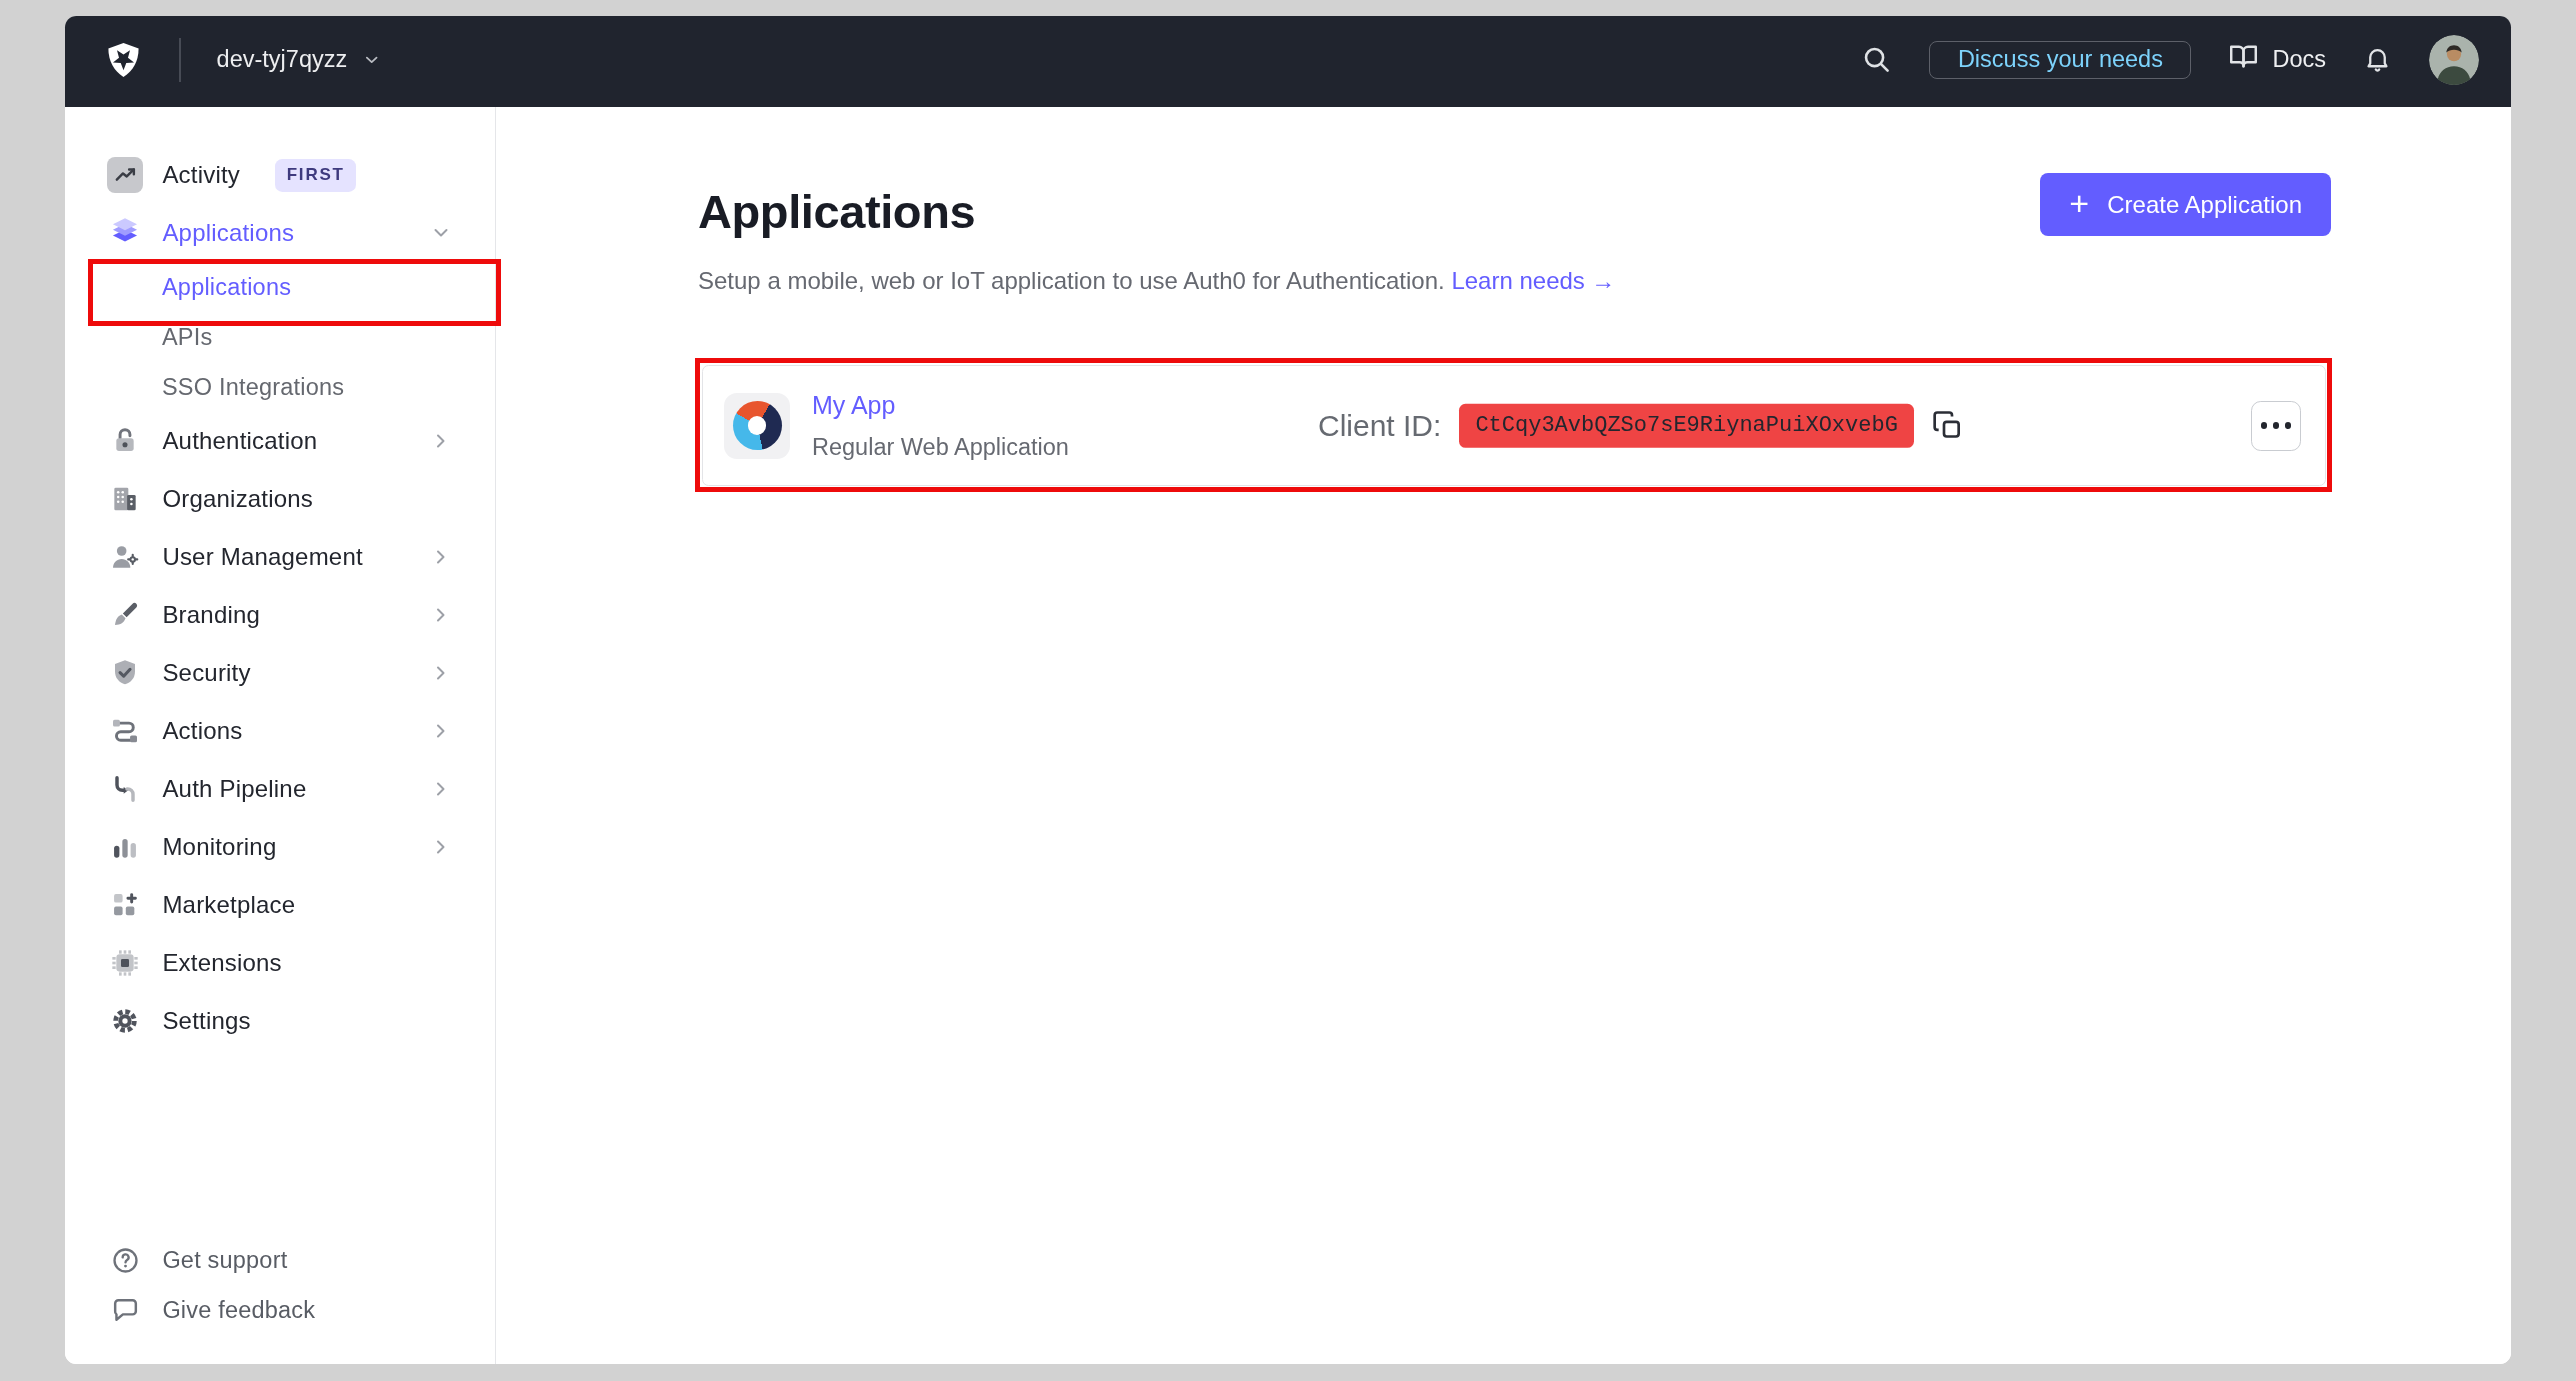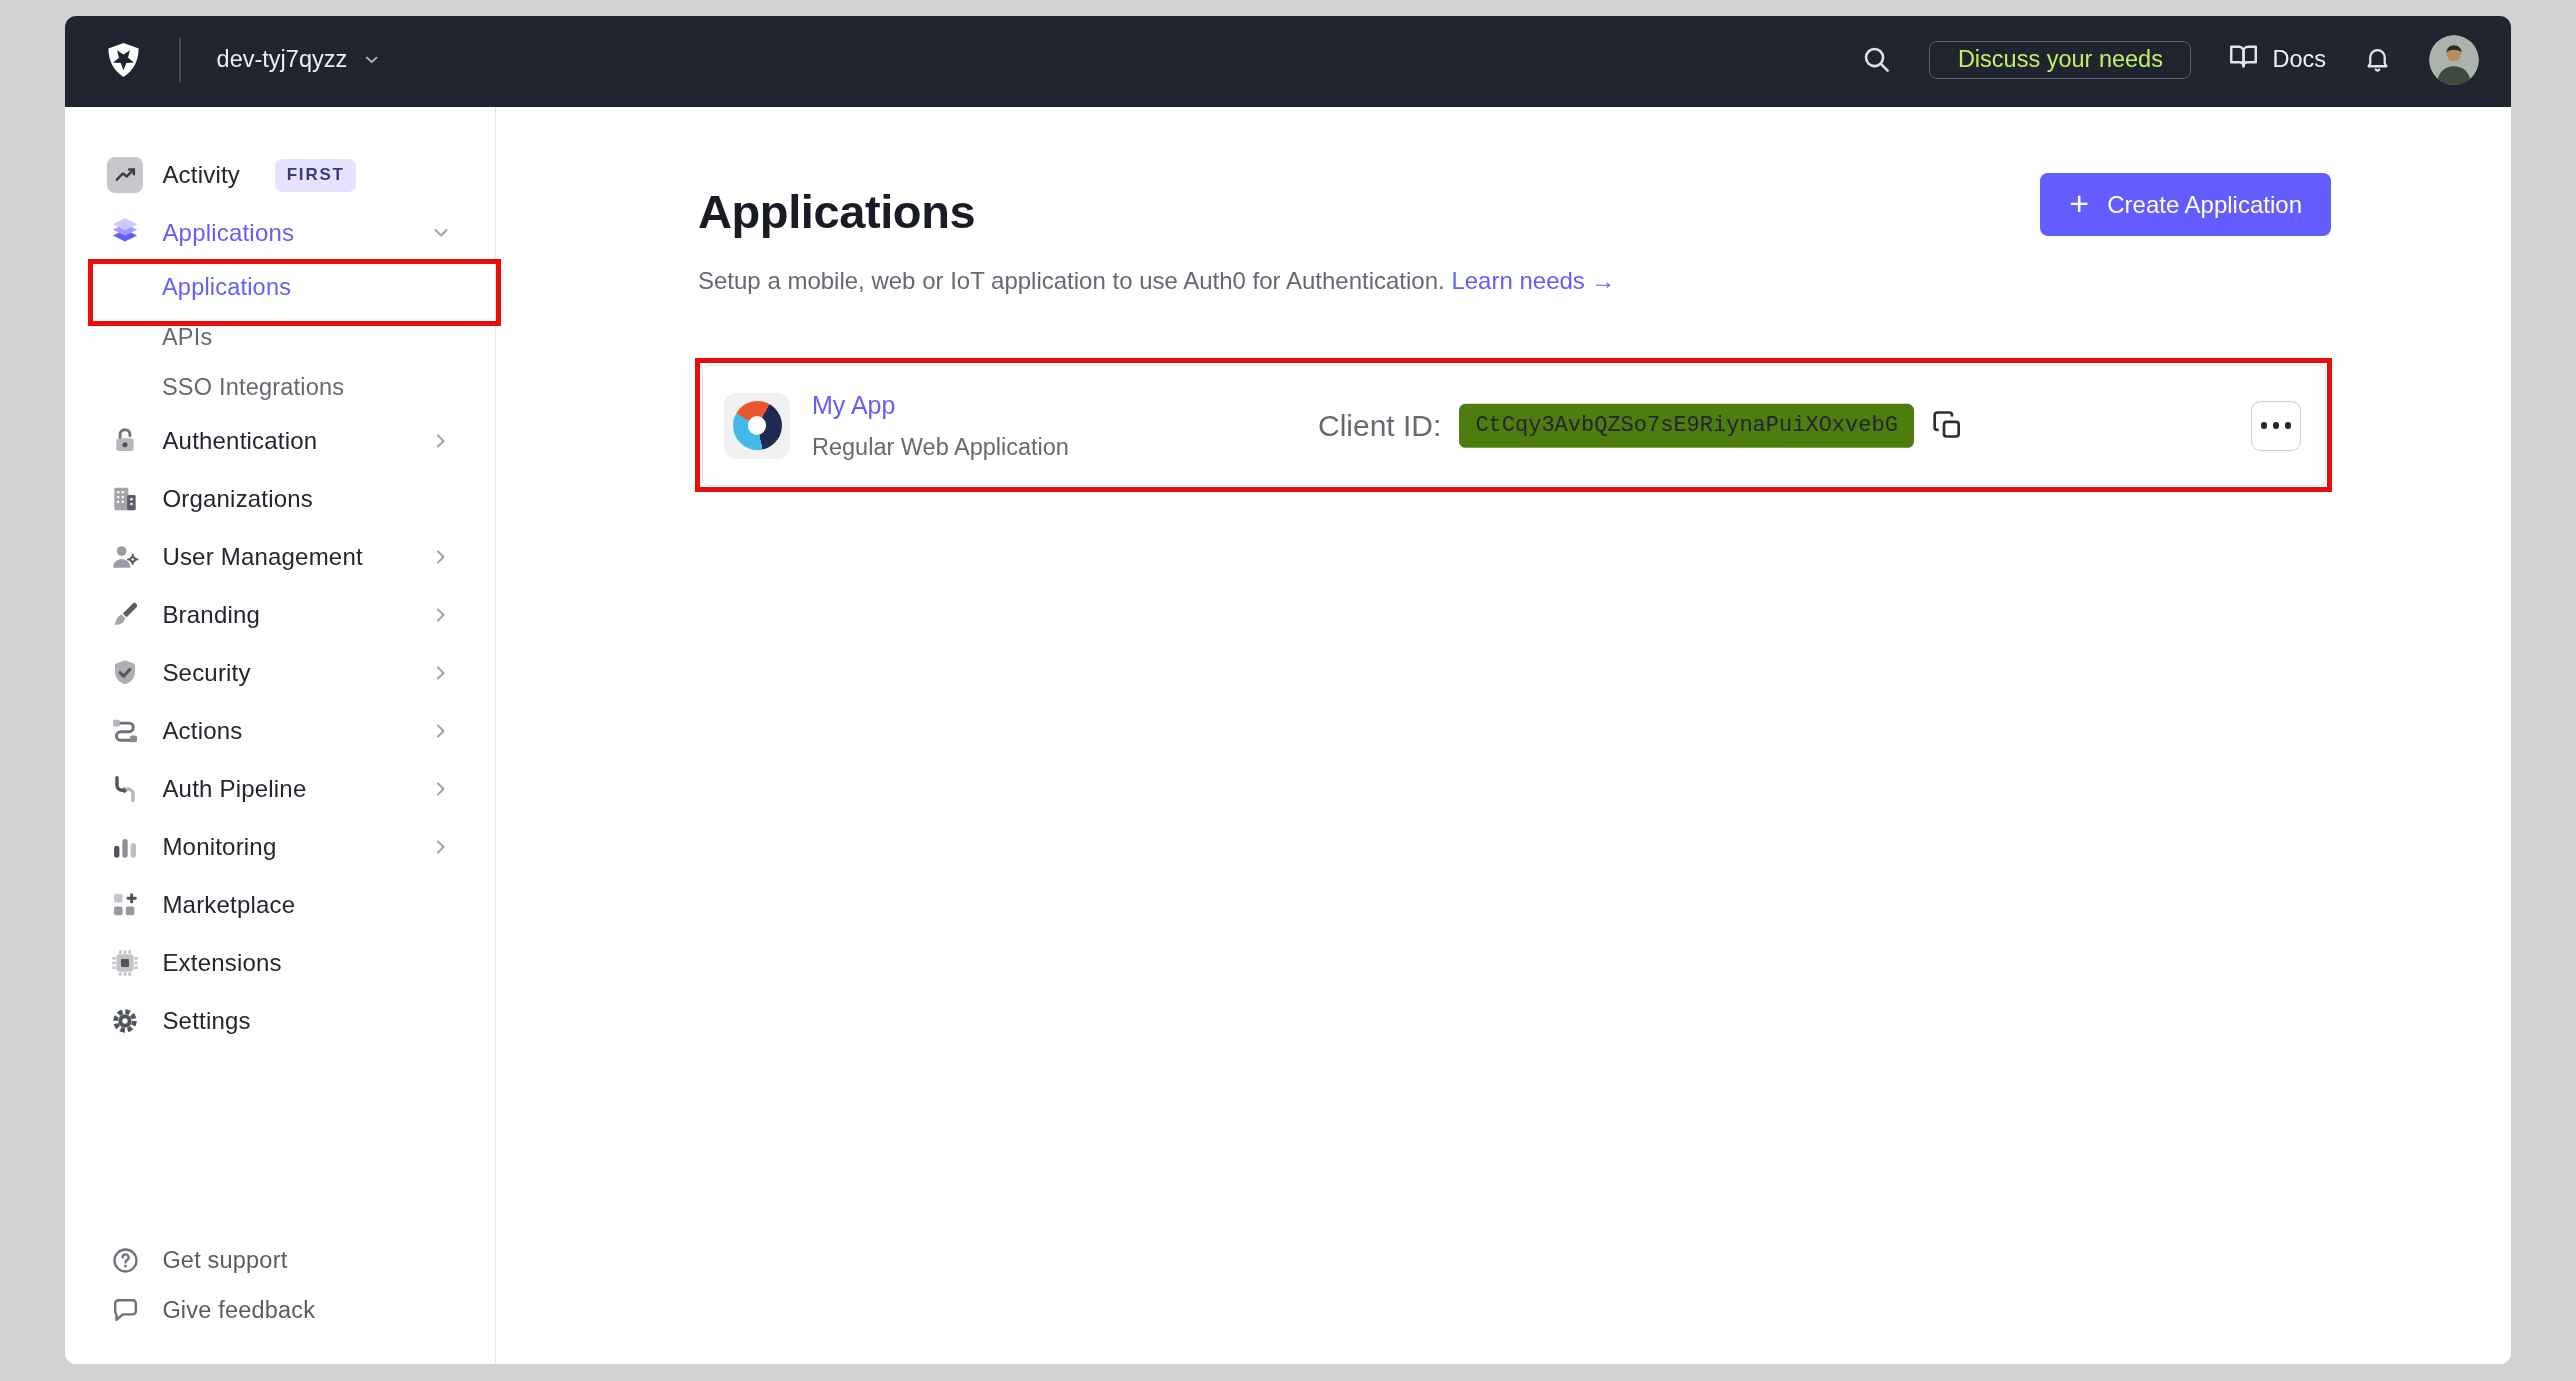--- a/index.html
+++ b/index.html
@@ -27,21 +27,21 @@
   .tb-divider { width: 1.6px; height: 44px; background: #474b55; margin: 0 36px; }
   .tenant {
     display: flex; align-items: center; gap: 14.6px;
     color: #edeef0; font-size: 23.5px; font-weight: 500; cursor: pointer;
   }
   .top-right { margin-left: auto; display: flex; align-items: center; gap: 37px; }
   .icon-btn { background: none; border: none; display: flex; align-items: center; cursor: pointer; }
   .discuss-btn {
     height: 38px; padding: 0 27.5px; background: transparent;
     border: 1.6px solid #5d6069; border-radius: 8px;
-    color: #bef264; font-size: 23.5px; font-family: inherit;
+    color: #7dd3fc; font-size: 23.5px; font-family: inherit;
     display: flex; align-items: center; cursor: pointer;
   }
   .docs-link { display: flex; align-items: center; gap: 13px; color: #eff0f2; font-size: 23.5px; cursor: pointer; }
   .avatar { width: 50px; height: 50px; border-radius: 50%; overflow: hidden; cursor: pointer; flex: none; }
   
   .sidebar {
     position: absolute; left: 0; top: 91px; width: 431px; bottom: 0;
     background: #fff; border-right: 0.8px solid #e5e6e9; border-radius: 0 0 0 11.3px;
   }
   .nav-list { padding-top: 39px; }
@@ -91,21 +91,21 @@
   .app-logo { width: 66px; height: 66px; border-radius: 13px; background: #f1f1f3; display: flex; align-items: center; justify-content: center; flex: none; }
   .donut { width: 49px; height: 49px; border-radius: 50%; position: relative;
     background: conic-gradient(#e8552e 0 30deg, #1f2a52 30deg 168deg, #45b8ea 168deg 300deg, #e8552e 300deg 360deg); }
   .donut::after { content: ""; position: absolute; inset: 15.4px; background: #fff; border-radius: 50%; }
   .app-meta { margin-left: 22px; display: flex; flex-direction: column; gap: 14px; justify-content: center; }
   .app-name { color: #635dff; font-size: 25px; font-weight: 500; cursor: pointer; }
   .app-type { color: #666971; font-size: 23.5px; }
   .client-group { position: absolute; left: 615px; top: 50%; transform: translateY(-50%); display: flex; align-items: center; gap: 18px; }
   .client-label { color: #666a71; font-size: 30px; }
   .client-chip {
-    background: #4d7c0f; border-radius: 6.5px; padding: 9.7px 16px;
+    background: #ef4444; border-radius: 6.5px; padding: 9.7px 16px;
     font-family: "Liberation Mono", monospace; font-size: 22px; color: #23262e;
   }
   .copy-btn { background: none; border: none; display: flex; cursor: pointer; padding: 0; }
   .more-btn {
     position: absolute; right: 24px; top: 50%; transform: translateY(-50%);
     width: 50px; height: 50px; background: #fff; border: 1.6px solid #c9ccd1; border-radius: 9.7px;
     display: flex; align-items: center; justify-content: center; gap: 5.7px; cursor: pointer;
   }
   .more-btn i { width: 6.5px; height: 6.5px; border-radius: 50%; background: #23262e; }
   

